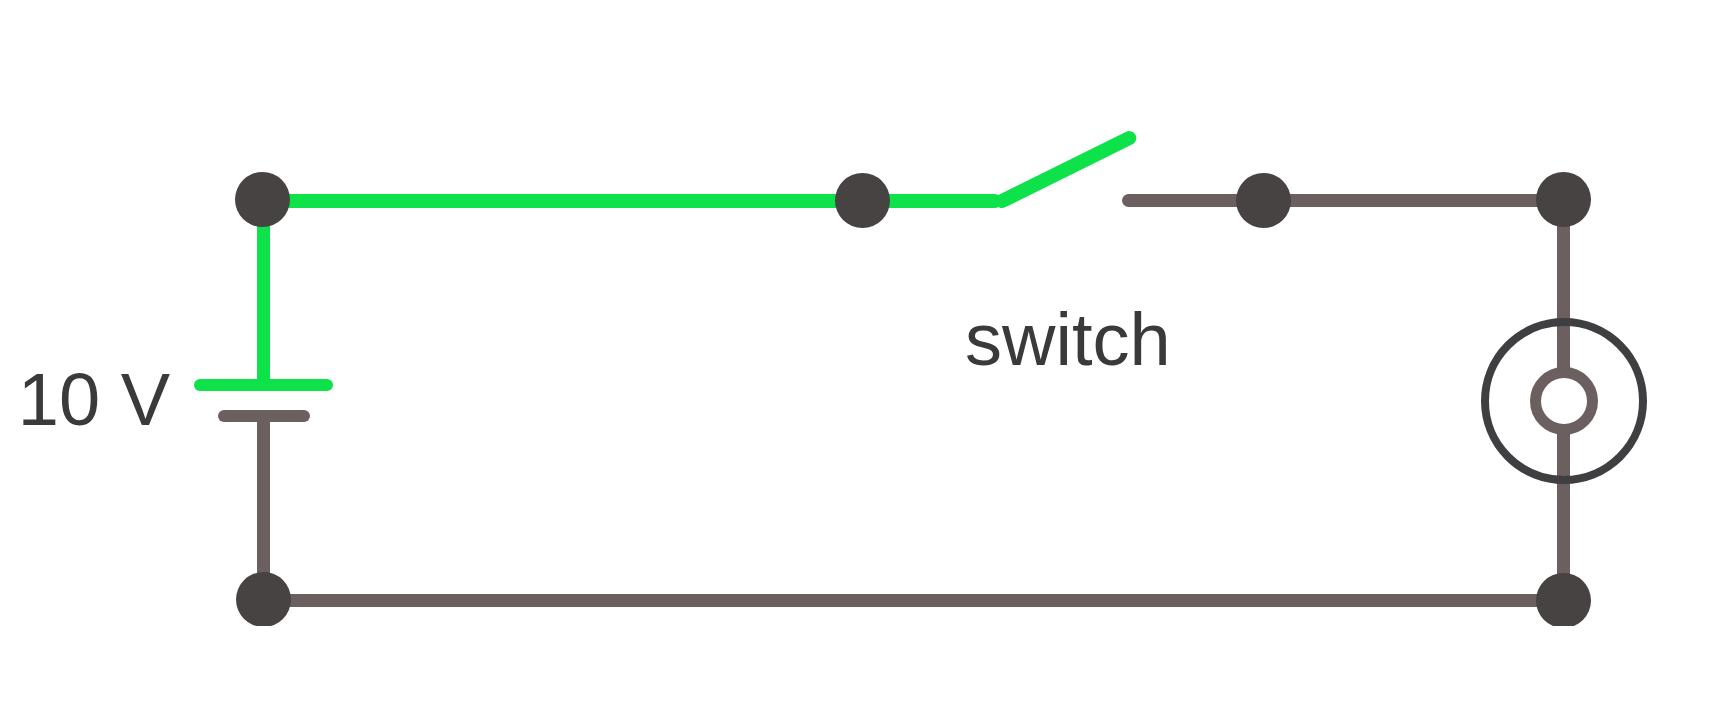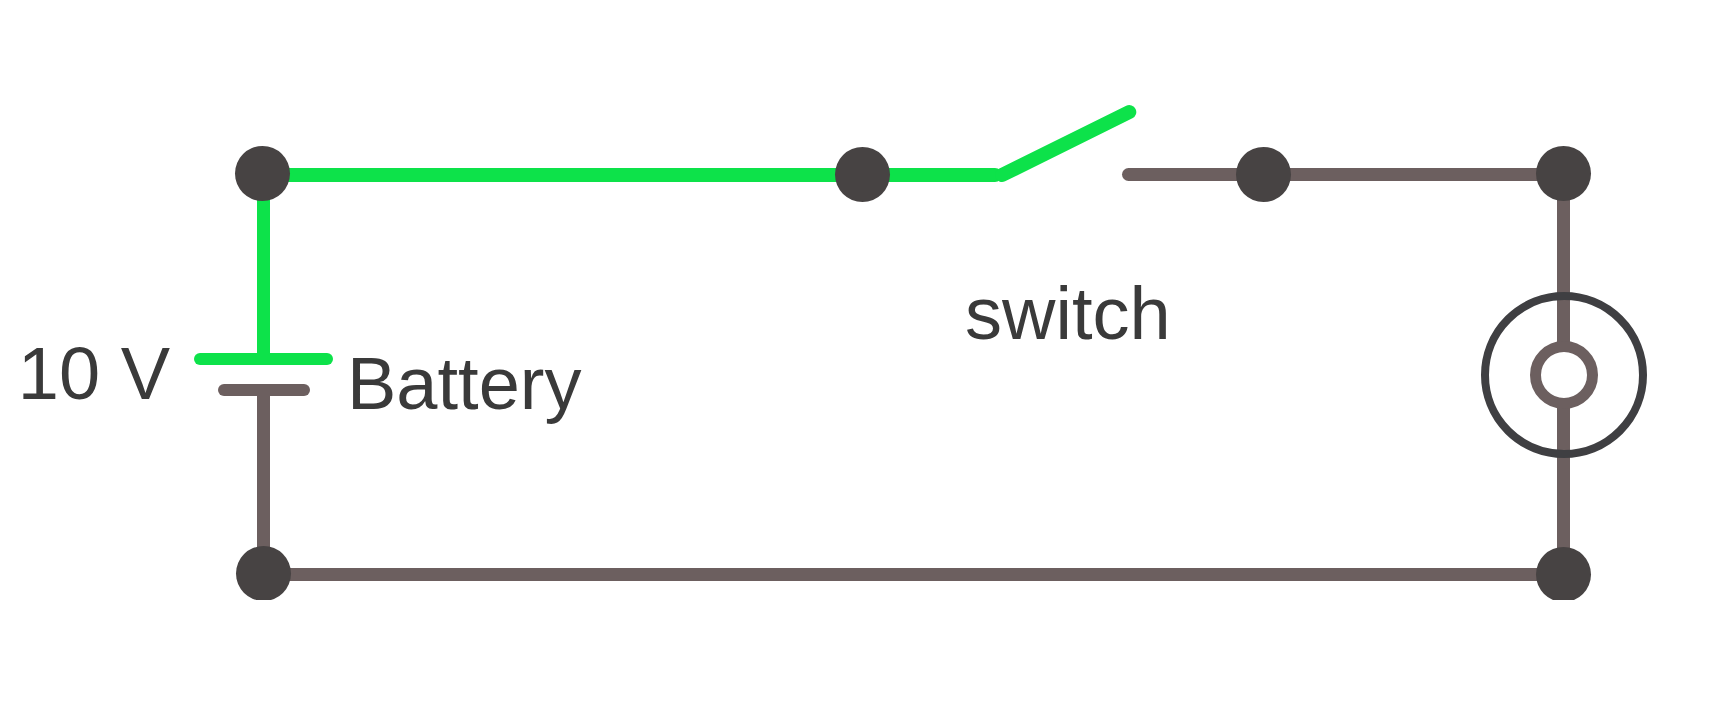--- a/index.html
+++ b/index.html
@@ -7,20 +7,21 @@
     padding: 0;
     background: #ffffff;
   }
   #circuit-canvas {
     position: relative;
     width: 1731px;
     height: 600px;
     background: var(--background, #ffffff);
     font-family: "Liberation Sans", sans-serif;
     overflow: hidden;
+    margin-top: 26px;
   }
   .wire {
     position: absolute;
     z-index: 1;
     background: var(--wire, #6c5f5f);
   }
   .wire.h { height: 13px; border-radius: 7px; }
   .wire.v { width: 13px; border-radius: 7px; }
   .wire.energized { background: var(--energized-wire, #0de24a); }
 
@@ -115,16 +116,15 @@
   <div id="bulb-filament-ring"></div>
 
   <div class="node" style="left:235px; top:146px;"></div>
   <div class="node" style="left:835px; top:147px;"></div>
   <div class="node" style="left:1236px; top:147px;"></div>
   <div class="node" style="left:1536px; top:146px;"></div>
   <div class="node" style="left:236px; top:546px;"></div>
   <div class="node" style="left:1536px; top:547px;"></div>
 
   <div class="diagram-label" id="label-battery-voltage">10 V</div>
-  <div class="diagram-label" id="label-battery">Battery</div>
   <div class="diagram-label" id="label-switch">switch</div>
 
 </div>
 
 </body></html>

